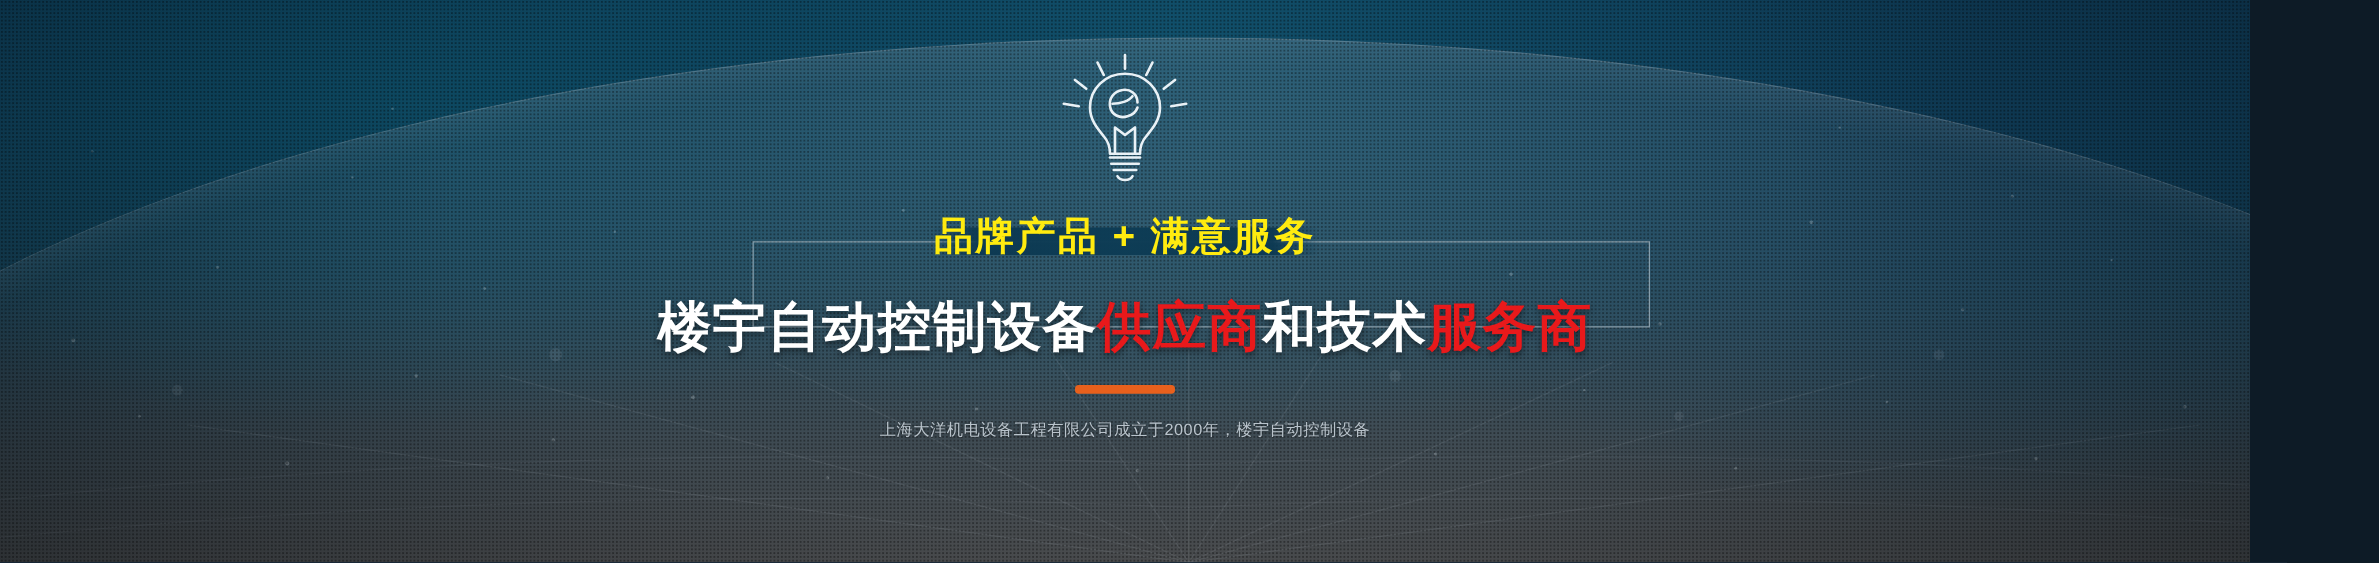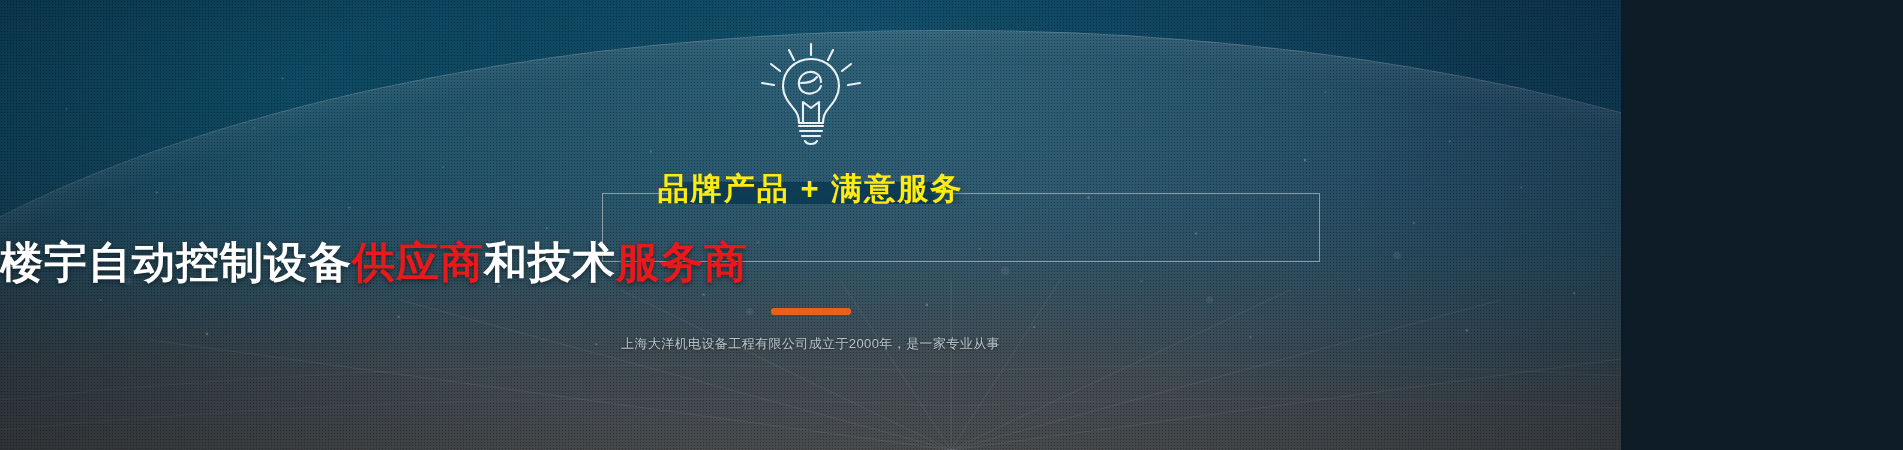--- a/index.html
+++ b/index.html
@@ -7,21 +7,21 @@
     padding: 0;
     background: #0d1b26;
   }
   body {
     font-family: "Liberation Sans", "DejaVu Sans", sans-serif;
   }
 
   
   #banner {
     position: relative;
-    width: 1621px;
+    width: 1800px;
     height: 450px;
     overflow: hidden;
     background: #0a2338;
   }
 
   
   .bg-base {
     position: absolute;
     inset: 0;
     background:
@@ -132,21 +132,21 @@
     color: #ffeb0f;
     line-height: 42px;
     white-space: nowrap;
   }
 
   
   .headline {
     position: absolute;
     left: 0; right: 0;
     top: 234px;
-    text-align: left;
+    text-align: center;
     font-size: 43px;
     font-weight: bold;
     letter-spacing: 1px;
     line-height: 56px;
     color: #ffffff;
     white-space: nowrap;
     text-shadow: 0 2px 5px rgba(0,0,0,0.45);
   }
   .headline .hl-red { color: #e8191b; }
 
@@ -281,19 +281,19 @@
     <div class="frame"></div>
     <div class="frame-notch" style="background: linear-gradient(to right, rgba(11,56,81,0) 0%, rgba(12,57,82,0.96) 12%, rgba(13,60,85,0.98) 50%, rgba(12,57,82,0.96) 88%, rgba(11,56,81,0) 100%);"></div>
 
     <div class="tagline">品牌产品 + 满意服务</div>
 
     <div class="headline"><span>楼宇自动控制设备</span><span class="hl-red">供应商</span><span>和技术</span><span class="hl-red">服务商</span></div>
 
     <div class="divider"></div>
 
     <div class="subtitle">
-      <span class="sub-line">上海大洋机电设备工程有限公司成立于2000年，是一家专业从事</span>
+      <span class="sub-line">上海大洋机电设备工程有限公司成立于2000年，楼宇自动控制设备</span>
     </div>
 
   </div>
 
   <div class="halftone"></div>
 </div>
 
 </body></html>

